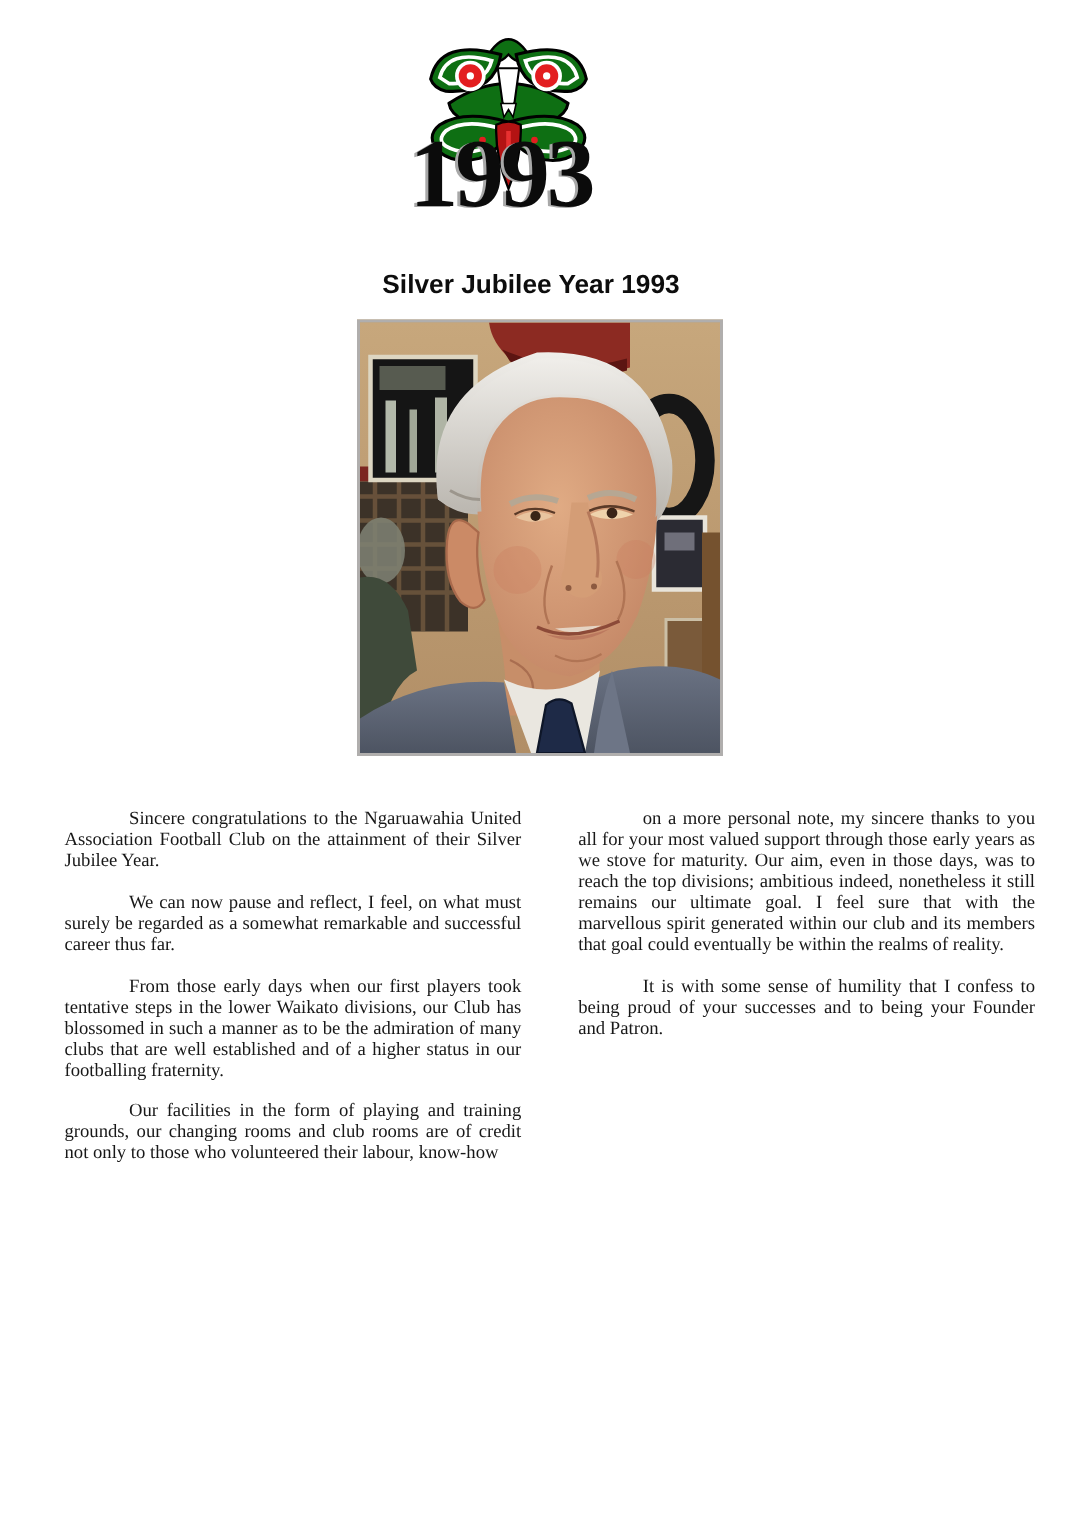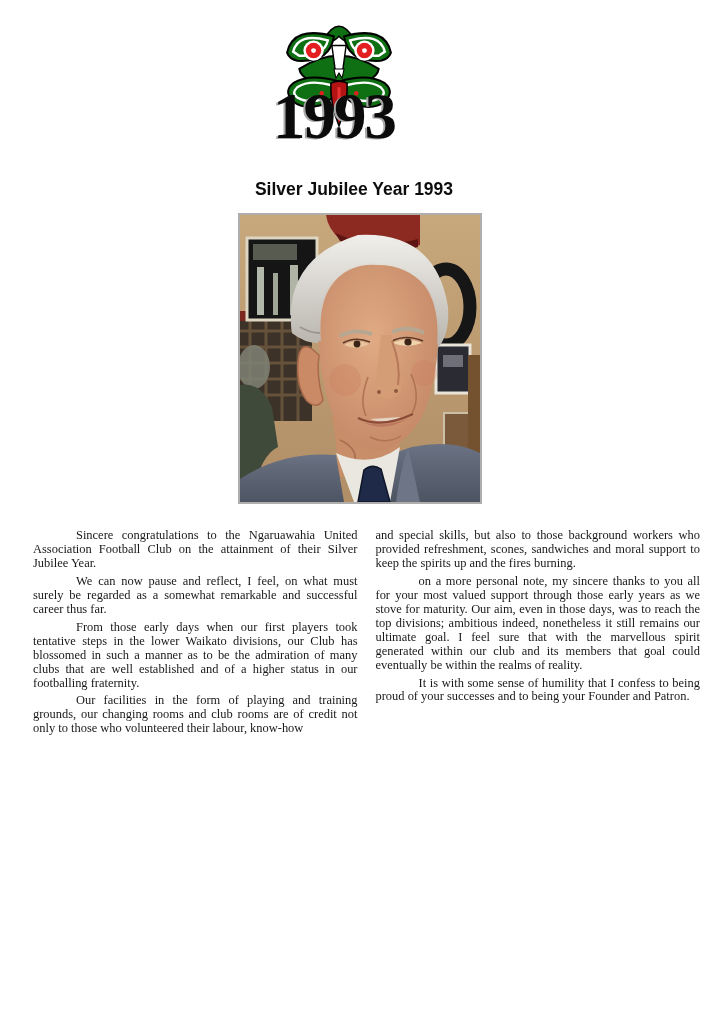--- a/index.html
+++ b/index.html
@@ -29,21 +29,21 @@
   .photo-frame svg { display:block; width:240px; height:287px; }
   
   .columns {
     position:absolute; left:29px; top:525px; width:675px;
     display:flex; gap:10px;
   }
   .col {
     flex:1 1 0; font-size:12.45px; line-height:13.95px;
     text-align:justify; color:#181818;
   }
-  .para { margin:4px; }
+  .para { margin:14px; }
   .para.indent { text-indent:43px; }
   .para.center { text-align:center; text-indent:0; }
   .para.pad-right { padding-right:72px; }
   .para.italic { font-style:italic; }
   
   .page-num {
     position:absolute; top:989px; right:19px;
     font-family:Liberation Mono, monospace; font-weight:bold;
     font-size:13px; color:#8b5cf6;margin-top:44px;
   }
@@ -199,21 +199,20 @@
   </div>
 
   <div class="columns">
     <div class="col">
         <p class="para indent">Sincere congratulations to the Ngaruawahia United Association Football Club on the attainment of their Silver Jubilee Year.</p>
         <p class="para indent">We can now pause and reflect, I feel, on what must surely be regarded as a somewhat remarkable and successful career thus far.</p>
         <p class="para indent">From those early days when our first players took tentative steps in the lower Waikato divisions, our Club has blossomed in such a manner as to be the admiration of many clubs that are well established and of a higher status in our footballing fraternity.</p>
         <p class="para indent">Our facilities in the form of playing and training grounds, our changing rooms and club rooms are of credit not only to those who volunteered their labour, know-how</p>
       </div>
     <div class="col">
-        <p class="para">and special skills, but also to those background workers who provided refreshment, scones, sandwiches and moral support to keep the spirits up and the fires burning.</p>
         <p class="para indent">on a more personal note, my sincere thanks to you all for your most valued support through those early years as we stove for maturity. Our aim, even in those days, was to reach the top divisions; ambitious indeed, nonetheless it still remains our ultimate goal. I feel sure that with the marvellous spirit generated within our club and its members that goal could eventually be within the realms of reality.</p>
         <p class="para indent">It is with some sense of humility that I confess to being proud of your successes and to being your Founder and Patron.</p>
       </div>
   </div>
 
   <div class="page-num">171</div>
 
 </div>
 
 </body></html>

